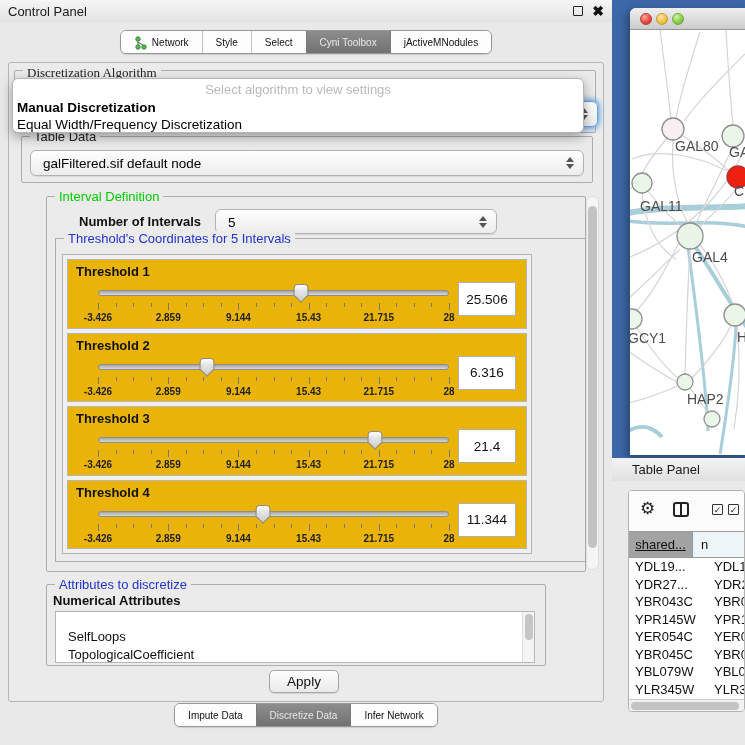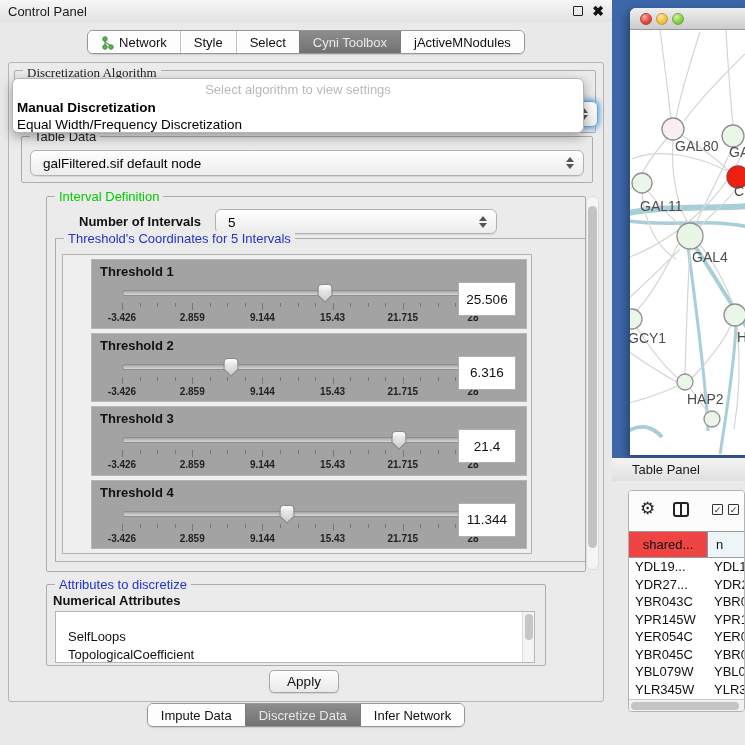--- a/index.html
+++ b/index.html
@@ -10,21 +10,21 @@
   .cp { position:absolute; left:0; top:0; width:612px; height:745px; background:#e9e9e9; }
   .cp-titlebar { position:absolute; left:0; top:0; width:100%; height:22px; background:linear-gradient(#f6f6f6,#e3e3e3); }
   .cp-title { position:absolute; left:8px; top:4px; font-size:13px; color:#1a1a1a; }
   .float-icon { position:absolute; right:29px; top:6px; width:10px; height:10px; border:1.5px solid #222; border-radius:1px; }
   .close-icon { position:absolute; right:8px; top:3px; font-size:14px; font-weight:bold; color:#111; line-height:16px; }
 
   .tabbar { position:absolute; left:0; width:612px; display:flex; justify-content:center; }
   .tabbar.top { top:30px; }
   .tabbar.bottom { top:703px; }
   .tabgroup { display:flex; border:1px solid #979797; border-radius:6px; overflow:hidden; background:#fdfdfd; height:24px; box-shadow:0 1px 1px rgba(0,0,0,.12); }
-  .tab { padding:12px 13px; font-size:13px; line-height:22px; color:#111; background:#fdfdfd; border-left:1px solid #c2c2c2; display:flex; align-items:center; gap:5px; white-space:nowrap; }
+  .tab { padding:12px 13px; font-size:10px; line-height:22px; color:#111; background:#fdfdfd; border-left:1px solid #c2c2c2; display:flex; align-items:center; gap:5px; white-space:nowrap; }
   .tab:first-child { border-left:none; }
   .tab.sel { background:linear-gradient(#8d8d8d,#6f6f6f); color:#e8e8e8; border-left-color:#7a7a7a; }
   .tab.sel + .tab { border-left-color:#7a7a7a; }
 
   .cp-content { position:absolute; left:8px; top:62px; width:596px; height:640px; border:1px solid #b6b6b6; background:#ebebeb; border-radius:3px; }
 
   .groupbox { position:absolute; border:1px solid #adadad; border-radius:2px; }
   .gb-label { position:absolute; top:-8px; left:8px; background:#ebebeb; padding:0 4px; font-size:13px; color:#222; white-space:nowrap; }
   .gb-label.green { color:#00cc00; }
   .gb-label.blue { color:#2233cc; }
@@ -47,21 +47,21 @@
   .popup-opt.bold { font-weight:bold; }
 
   #td-group { left:12px; top:73px; width:572px; height:47px; }
   #td-combo { left:8px; top:13px; width:554px; }
 
   #interval-group { left:37px; top:133px; width:540px; height:376px; }
   #noi-label { position:absolute; left:32px; top:17px; font-weight:bold; font-size:13px; }
   #noi-combo { left:168px; top:12px; width:282px; height:25px; }
   #thr-group { position:absolute; left:8px; top:41px; width:544px; height:324px; border:1px solid #adadad; }
   .thr-container { position:absolute; left:6px; top:15px; width:470px; height:300px; border:1px solid #b2b2b2; background:#f0f0f0; display:flex; flex-direction:column; gap:4px; padding:4px; }
-  .thr-box { position:relative; flex:1; border:1px solid #b6b6b6; background:#a3a3a3;margin-left:24px; }
+  .thr-box { position:relative; flex:1; border:1px solid #b6b6b6; background:#eab308; }
   .thr-label { position:absolute; left:8px; top:4px; font-weight:bold; font-size:13px; }
   .thr-slider { position:absolute; left:30px; top:24px; width:351px; height:42px; }
   .thr-track { position:absolute; left:0; right:0; top:6px; height:6px; border:1px solid #8e8e8e; border-radius:4px; background:linear-gradient(#a6a6a6,#d8d8d8); }
   .thr-handle { position:absolute; top:0; width:15px; height:21px; transform:translateX(-50%); z-index:2; }
   .thr-handle .cap { width:15px; height:13px; background:linear-gradient(#fefefe,#cfcfcf); border:1px solid #8a8a8a; border-radius:4px 4px 2px 2px; }
   .thr-handle .tip { width:9px; height:9px; margin:-5px 0 0 3px; background:linear-gradient(135deg,#ececec,#c9c9c9); border-right:1px solid #8a8a8a; border-bottom:1px solid #8a8a8a; transform:rotate(45deg); }
   .thr-ticks { position:absolute; left:0; right:0; top:19px; height:8px; }
   .thr-tick { position:absolute; width:1px; background:#777; top:0; }
   .thr-ticklabels { position:absolute; left:0; right:0; top:28px; height:12px; font-size:10px; font-weight:bold; color:#222; }
   .thr-ticklabel { position:absolute; transform:translateX(-50%); white-space:nowrap; }
@@ -93,21 +93,21 @@
   .tp { position:absolute; left:612px; top:458px; width:133px; height:287px; background:#e9e9e9; }
   .tp-titlebar { height:23px; background:linear-gradient(#f3f3f3,#e0e0e0); }
   .tp-title { position:absolute; left:20px; top:4px; font-size:13px; color:#1a1a1a; }
   .tp-box { position:absolute; left:16px; top:32px; width:117px; height:222px; background:#fff; border:1px solid #b2b2b2; border-radius:4px; overflow:hidden; }
   .tp-toolbar { position:relative; height:40px; background:#fcfcfc; }
   .gear-icon { position:absolute; left:11px; top:9px; font-size:17px; color:#222; line-height:18px; }
   .split-icon { position:absolute; left:44px; top:11px; width:16px; height:15px; border:2px solid #222; border-radius:3px; }
   .split-icon::after { content:""; position:absolute; left:5px; top:0; width:2px; height:11px; background:#222; }
   .check-icon { position:absolute; top:13px; width:11px; height:11px; border:1.5px solid #333; border-radius:1px; font-size:9px; line-height:10px; text-align:center; color:#222; }
   .tp-header { display:flex; height:27px; border-top:1px solid #9b9b9b; border-bottom:1px solid #9b9b9b; font-size:13px; }
-  .tp-h1 { width:79px; background:#ef4444; border-right:1px solid #7f9faf; display:flex; align-items:center; justify-content:center; }
+  .tp-h1 { width:64px; background:#a3a3a3; border-right:1px solid #7f9faf; display:flex; align-items:center; justify-content:center;text-decoration:underline; }
   .tp-h2 { flex:1; background:#eef5f9; display:flex; align-items:center; padding-left:8px; }
   .tp-rows { font-size:13px; }
   .tp-row { display:flex; height:17.5px; line-height:17.5px; }
   .tp-c1 { width:79px; padding-left:6px; overflow:hidden; white-space:nowrap; }
   .tp-c2 { flex:1; padding-left:6px; overflow:hidden; white-space:nowrap; }
   .hscroll { position:absolute; left:0; right:0; bottom:0; height:12px; background:#f1f1f1; border-top:1px solid #ccc; }
   .hscroll .thumb { position:absolute; left:2px; right:5px; top:1.5px; height:8px; background:#c4c4c4; border-radius:4px; }
 
   svg text { font-family:"Liberation Sans", sans-serif; }
 </style>

